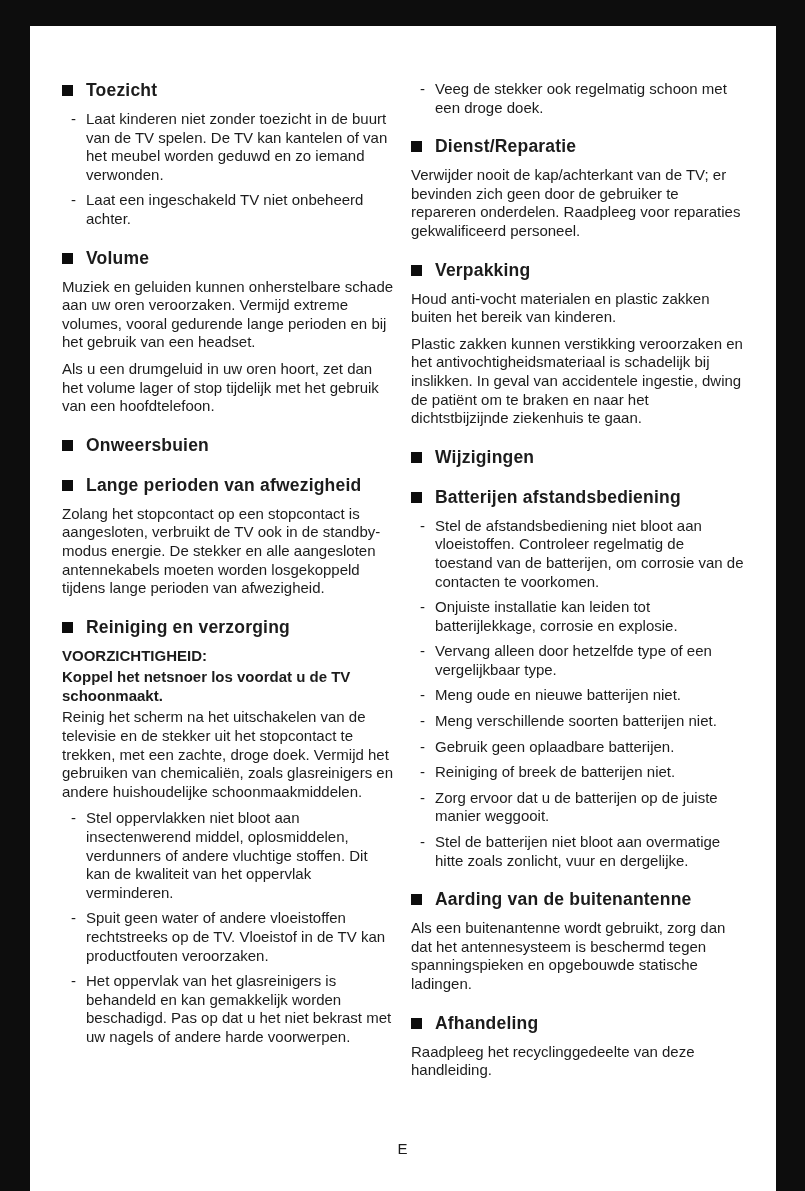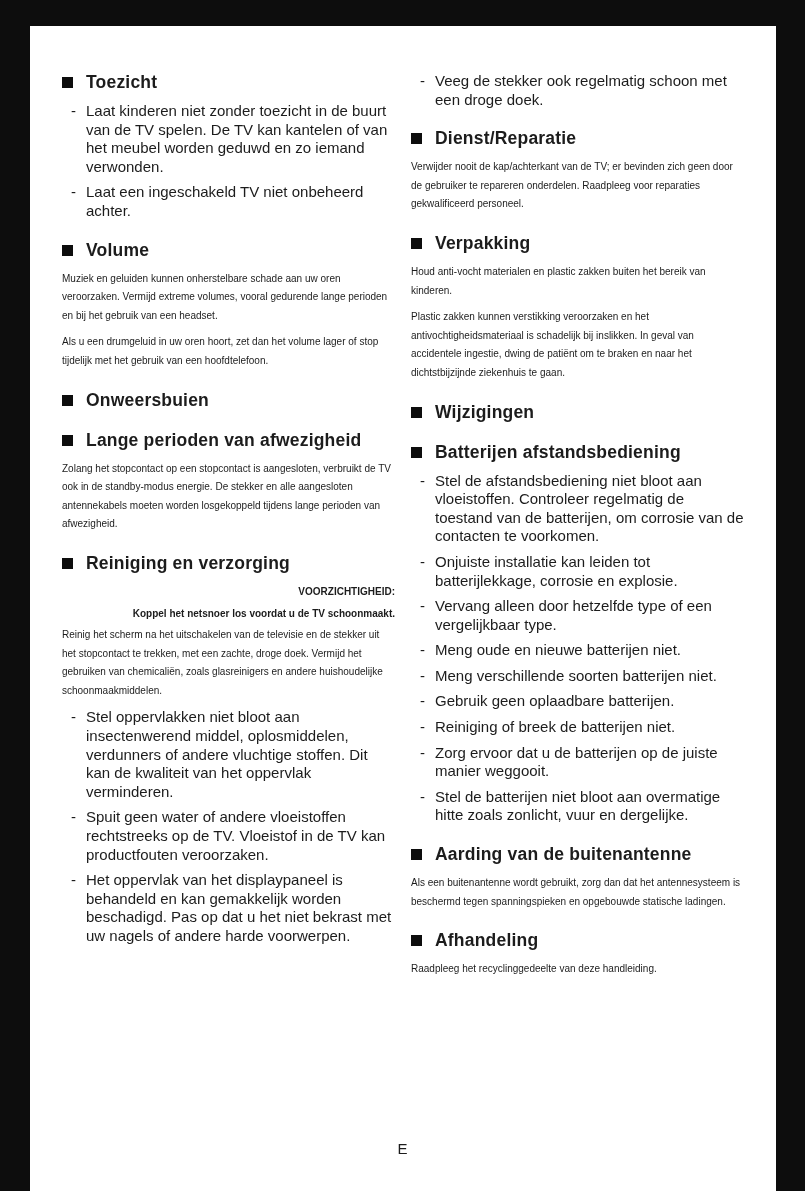--- a/index.html
+++ b/index.html
@@ -11,21 +11,21 @@
     color: #1c1c1c;
     font-family: "Liberation Sans", "DejaVu Sans", sans-serif;
     overflow: hidden;
   }
   .frame-top   { position: absolute; top: 0; left: 0; width: 805px; height: 26px; background: #0d0d0d; }
   .frame-left  { position: absolute; top: 0; left: 0; width: 30px; height: 1191px; background: #0d0d0d; }
   .frame-right { position: absolute; top: 0; right: 0; width: 29px; height: 1191px; background: #0d0d0d; }
 
   .content {
     position: absolute;
-    top: 72px; left: 62px;
+    top: 80px; left: 62px;
     width: 682px;
     display: flex;
     gap: 16px;
   }
   .column { width: 333px; flex: 0 0 333px; }
 
   .sec-title {
     display: flex;
     align-items: center;
     font-size: 17.5px;
@@ -37,25 +37,25 @@
   .column .sec:first-child .sec-title { margin-top: 0; }
   .sq {
     width: 11px; height: 11px;
     background: #0d0d0d;
     display: inline-block;
     margin-right: 13px;
     flex: 0 0 auto;
   }
 
   .para {
-    font-size: 10px;
+    font-size: 15px;
     line-height: 18.6px;
     margin-bottom: 8px;
   }
-  .para.bold { font-weight: bold; margin-bottom: 3px; text-align: right; }
+  .para.bold { font-weight: bold; margin-bottom: 3px; }
 
   .blist { margin-bottom: 2px; }
   .li {
     display: flex;
     font-size: 15px;
     line-height: 18.6px;
     margin-bottom: 7px;
     padding-left: 9px;
   }
   .dash { flex: 0 0 15px; }
@@ -129,21 +129,21 @@
             <div class="li">
               <span class="dash">-</span>
               <span class="li-text">Stel oppervlakken niet bloot aan insectenwerend middel, oplosmiddelen, verdunners of andere vluchtige stoffen. Dit kan de kwaliteit van het oppervlak verminderen.</span>
             </div>
             <div class="li">
               <span class="dash">-</span>
               <span class="li-text">Spuit geen water of andere vloeistoffen rechtstreeks op de TV. Vloeistof in de TV kan productfouten veroorzaken.</span>
             </div>
             <div class="li">
               <span class="dash">-</span>
-              <span class="li-text">Het oppervlak van het displaypaneel is behandeld en kan gemakkelijk worden beschadigd. Pas op dat u het niet bekrast met uw nagels of andere harde voorwerpen.</span>
+              <span class="li-text">Het oppervlak van het glasreinigers is behandeld en kan gemakkelijk worden beschadigd. Pas op dat u het niet bekrast met uw nagels of andere harde voorwerpen.</span>
             </div>
           </div>
         </section>
       </div>
     <div class="column">
         <section class="sec">
           <div class="blist">
             <div class="li">
               <span class="dash">-</span>
               <span class="li-text">Veeg de stekker ook regelmatig schoon met een droge doek.</span>

